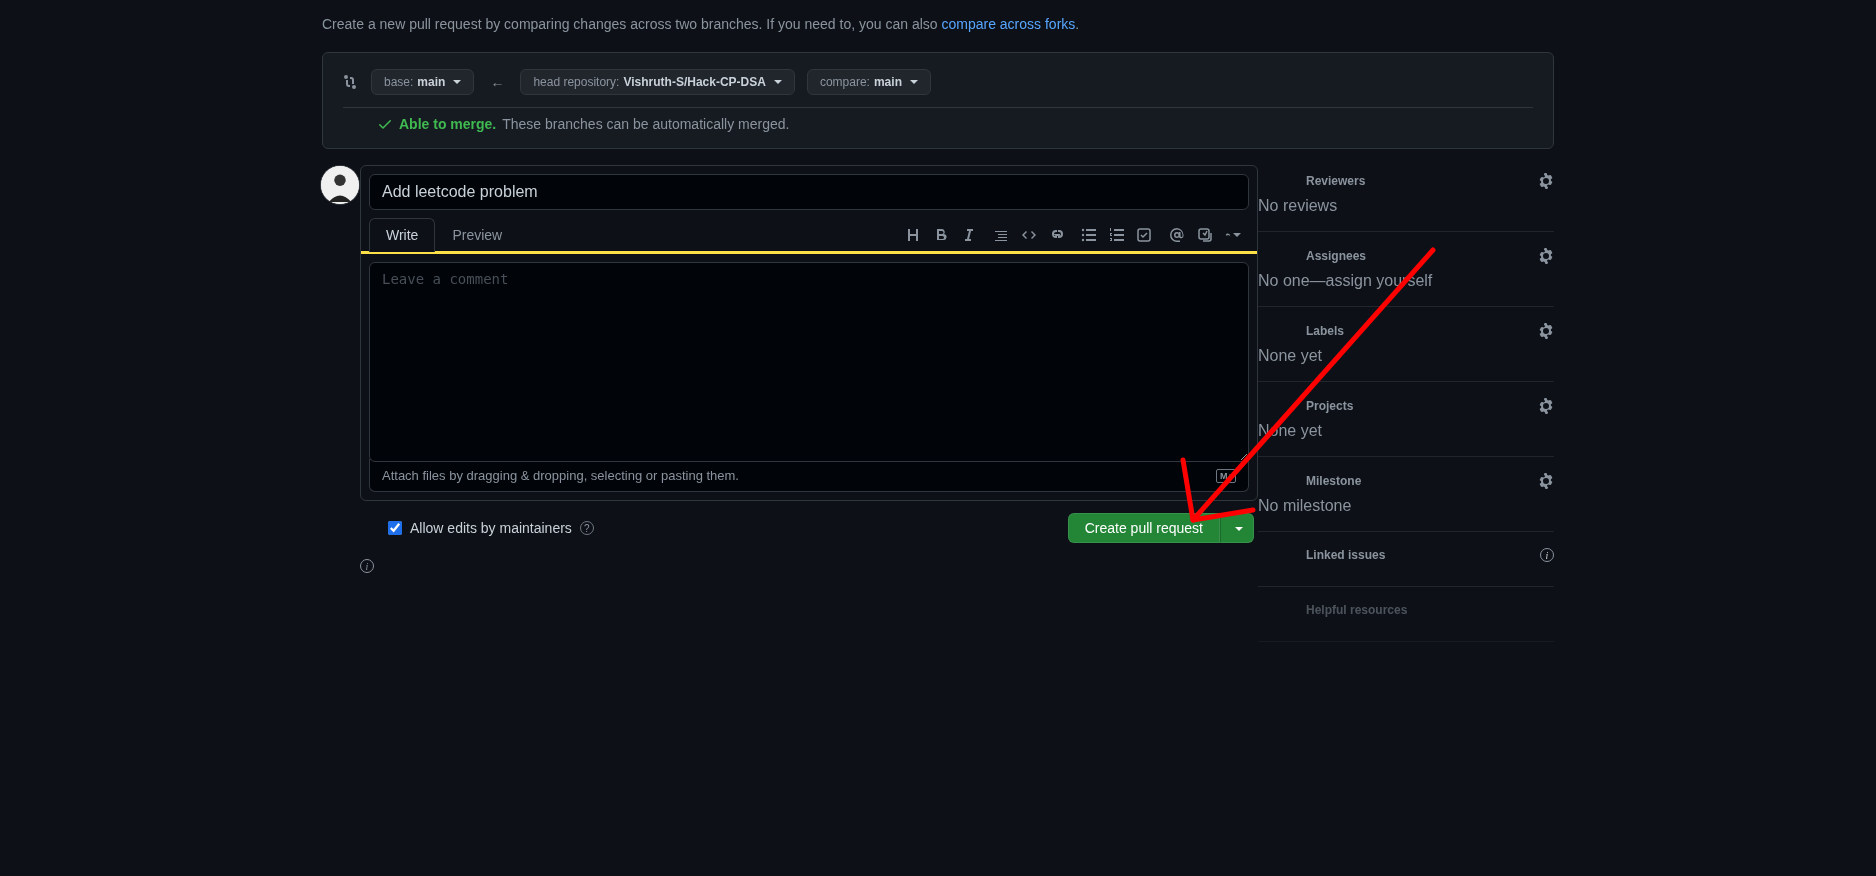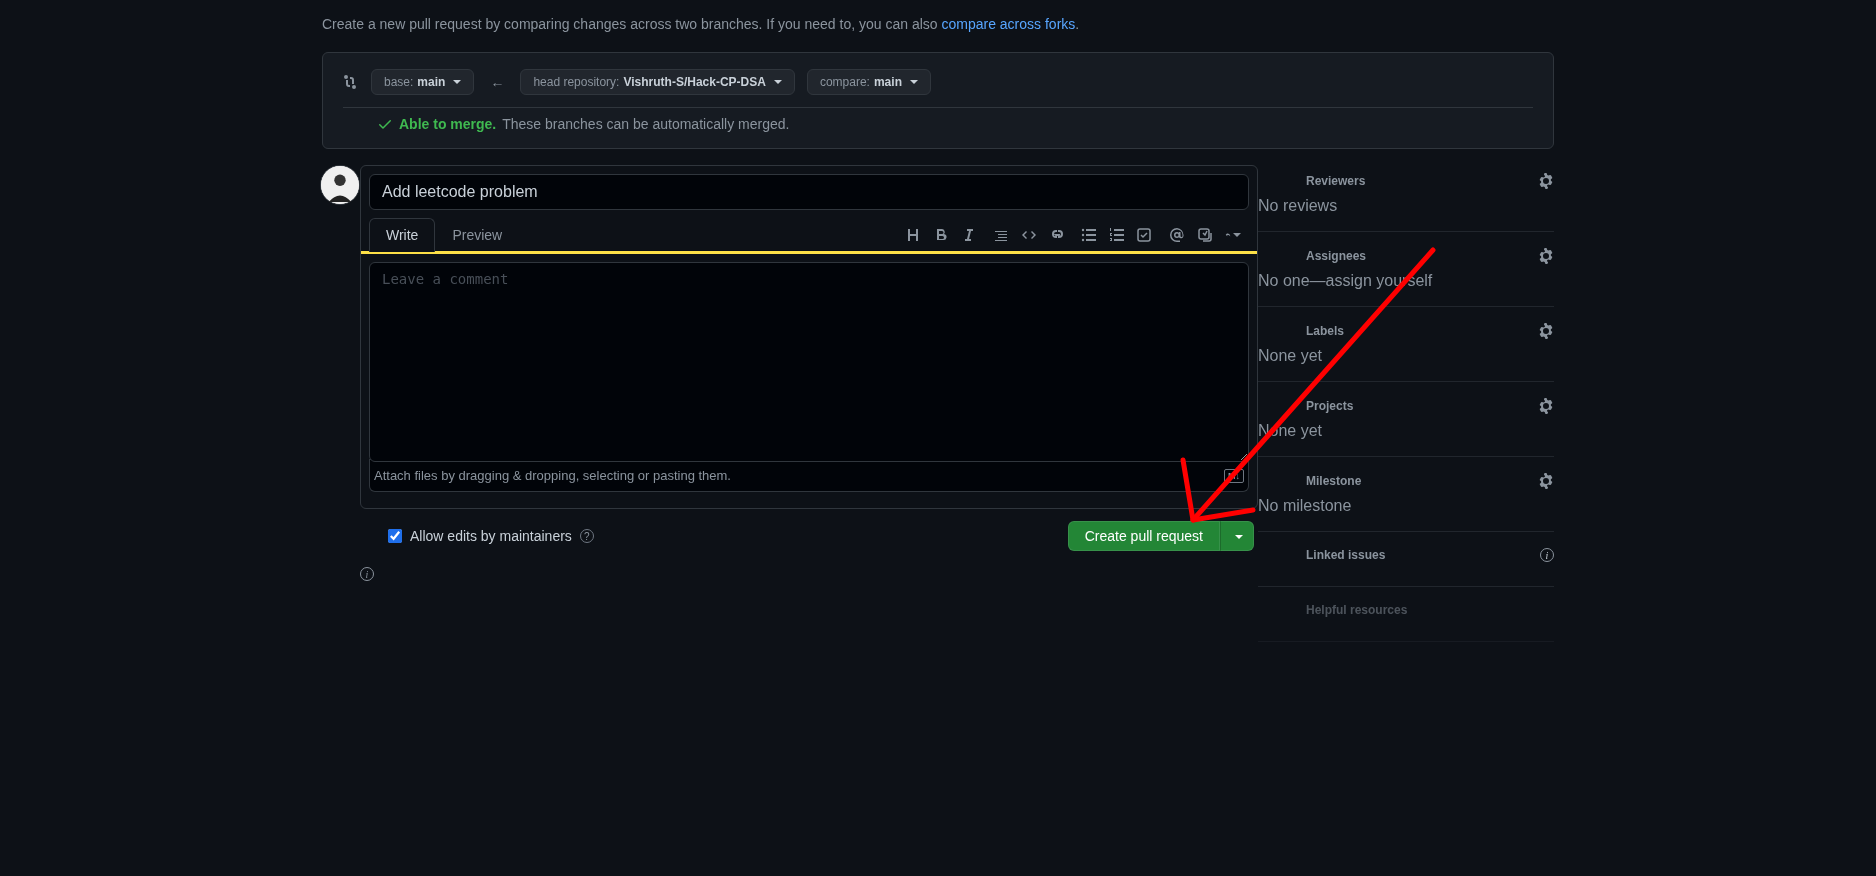--- a/index.html
+++ b/index.html
@@ -143,22 +143,22 @@
   margin: 8px;
   min-height: 200px;
   padding: 8px 12px;
   color: #c9d1d9;
   font-size: 14px;
   resize: vertical;
 }
 .textarea::placeholder { color: #484f58; }
 .attach-bar {
   border-top: 1px dashed #30363d;
-  padding: 8px 4px;
-  margin: 0 8px 16px;
+  padding: 8px 12px;
+  margin: 0 8px 8px;
   display: flex;
   justify-content: space-between;
   align-items: center;
   color: #8b949e;
   font-size: 13px;
   background: #010409;
   border-left: 1px solid #30363d;
   border-right: 1px solid #30363d;
   border-bottom: 1px solid #30363d;
   border-radius: 0 0 6px 6px;

